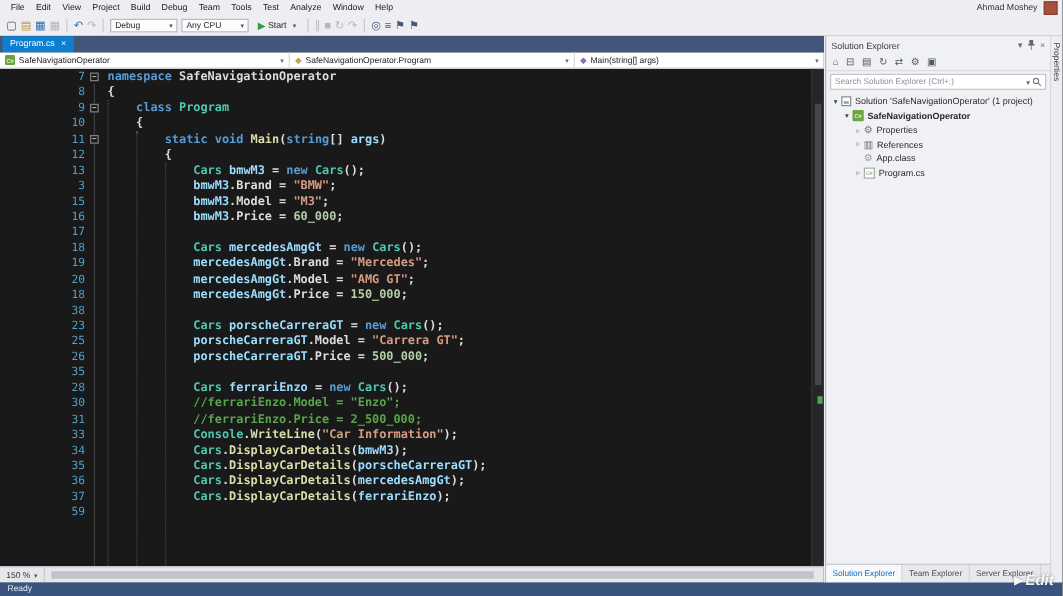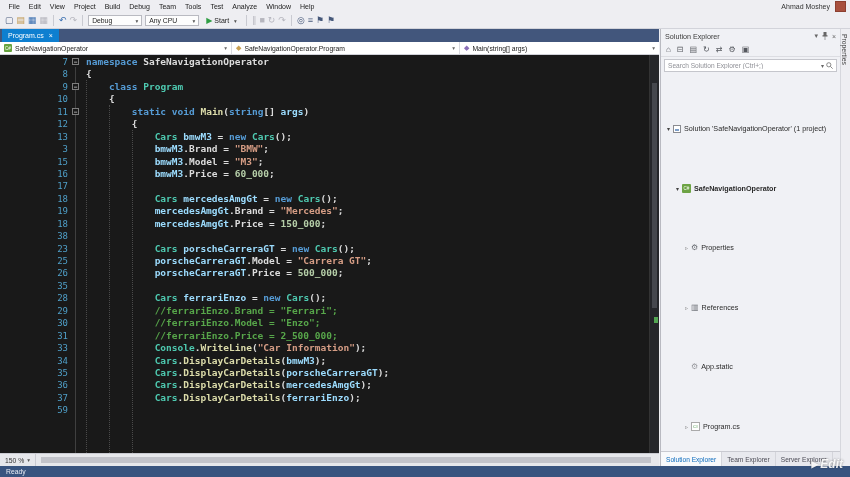--- a/index.html
+++ b/index.html
@@ -82,21 +82,21 @@
   .pn-header{height:14px;display:flex;align-items:center;padding:0 4px;color:#3b3b3b;font-size:7.2px;flex:none;}
   .pn-h-icons{margin-left:auto;display:flex;gap:4px;align-items:center;color:#666;font-size:7px;}
   .pn-toolbar{height:13px;display:flex;align-items:center;gap:6px;padding:0 5px;
               border-bottom:1px solid #dcdde2;color:#55585e;font-size:8px;flex:none;}
   .pn-toolbar span{line-height:1;}
   .pn-search{height:13px;margin:2px 3px;background:#fff;border:1px solid #c5c6cc;display:flex;
              align-items:center;padding:0 3px;box-sizing:border-box;flex:none;}
   .search-ph{color:#8f9096;font-size:6.6px;flex:1;overflow:hidden;white-space:nowrap;}
   .search-icons{display:flex;align-items:center;gap:2px;color:#666;font-size:6px;}
   .pn-tree{flex:1;overflow:hidden;padding-top:1px;}
-  .tree-row{display:flex;align-items:center;height:11.5px;white-space:nowrap;overflow:hidden;margin-top:48px;}
+  .tree-row{display:flex;align-items:center;height:11.5px;white-space:nowrap;overflow:hidden;}
   .tar{width:9px;font-size:6px;color:#444;text-align:center;flex:none;}
   .tar.closed{color:#888;}
   .ti{flex:none;margin-right:3px;display:inline-block;}
   .ti-glyph{font-size:8px;color:#6b6e74;}
   .ti-glyph2{font-size:8px;color:#98999e;}
   .ti-sol{width:8px;height:8px;border:1px solid #8a8b90;background:#fff;position:relative;box-sizing:border-box;}
   .ti-sol::after{content:"";position:absolute;left:1px;right:1px;top:3px;height:2px;background:#7d9ec8;}
   .ti-csp{width:9px;height:9px;background:#6da344;color:#fff;font-size:4.5px;line-height:9px;
           text-align:center;border-radius:1px;}
   .ti-csf{width:9px;height:9px;background:#fff;border:1px solid #aaa;color:#3f8f3f;font-size:4px;
@@ -215,28 +215,28 @@
             <div class="code-line"><span class="ln">10</span><span class="foldcol"></span><span class="ltext"><span class="tk-pl">    {</span></span></div>
             <div class="code-line"><span class="ln">11</span><span class="foldcol"><span class="fold-box">−</span></span><span class="ltext"><span class="tk-pl">        </span><span class="tk-kw">static</span><span class="tk-pl"> </span><span class="tk-kw">void</span><span class="tk-pl"> </span><span class="tk-m">Main</span><span class="tk-pl">(</span><span class="tk-kw">string</span><span class="tk-pl">[] </span><span class="tk-va">args</span><span class="tk-pl">)</span></span></div>
             <div class="code-line"><span class="ln">12</span><span class="foldcol"></span><span class="ltext"><span class="tk-pl">        {</span></span></div>
             <div class="code-line"><span class="ln">13</span><span class="foldcol"></span><span class="ltext"><span class="tk-pl">            </span><span class="tk-ty">Cars</span><span class="tk-pl"> </span><span class="tk-va">bmwM3</span><span class="tk-pl"> = </span><span class="tk-kw">new</span><span class="tk-pl"> </span><span class="tk-ty">Cars</span><span class="tk-pl">();</span></span></div>
             <div class="code-line"><span class="ln">3</span><span class="foldcol"></span><span class="ltext"><span class="tk-pl">            </span><span class="tk-va">bmwM3</span><span class="tk-pl">.Brand = </span><span class="tk-st">"BMW"</span><span class="tk-pl">;</span></span></div>
             <div class="code-line"><span class="ln">15</span><span class="foldcol"></span><span class="ltext"><span class="tk-pl">            </span><span class="tk-va">bmwM3</span><span class="tk-pl">.Model = </span><span class="tk-st">"M3"</span><span class="tk-pl">;</span></span></div>
             <div class="code-line"><span class="ln">16</span><span class="foldcol"></span><span class="ltext"><span class="tk-pl">            </span><span class="tk-va">bmwM3</span><span class="tk-pl">.Price = </span><span class="tk-nu">60_000</span><span class="tk-pl">;</span></span></div>
             <div class="code-line"><span class="ln">17</span><span class="foldcol"></span><span class="ltext"></span></div>
             <div class="code-line"><span class="ln">18</span><span class="foldcol"></span><span class="ltext"><span class="tk-pl">            </span><span class="tk-ty">Cars</span><span class="tk-pl"> </span><span class="tk-va">mercedesAmgGt</span><span class="tk-pl"> = </span><span class="tk-kw">new</span><span class="tk-pl"> </span><span class="tk-ty">Cars</span><span class="tk-pl">();</span></span></div>
             <div class="code-line"><span class="ln">19</span><span class="foldcol"></span><span class="ltext"><span class="tk-pl">            </span><span class="tk-va">mercedesAmgGt</span><span class="tk-pl">.Brand = </span><span class="tk-st">"Mercedes"</span><span class="tk-pl">;</span></span></div>
+            <div class="code-line"><span class="ln">20</span><span class="foldcol"></span><span class="ltext"><span class="tk-pl">            </span><span class="tk-va">mercedesAmgGt</span><span class="tk-pl">.Model = </span><span class="tk-st">"AMG GT"</span><span class="tk-pl">;</span></span></div>
             <div class="code-line"><span class="ln">18</span><span class="foldcol"></span><span class="ltext"><span class="tk-pl">            </span><span class="tk-va">mercedesAmgGt</span><span class="tk-pl">.Price = </span><span class="tk-nu">150_000</span><span class="tk-pl">;</span></span></div>
             <div class="code-line"><span class="ln">38</span><span class="foldcol"></span><span class="ltext"></span></div>
             <div class="code-line"><span class="ln">23</span><span class="foldcol"></span><span class="ltext"><span class="tk-pl">            </span><span class="tk-ty">Cars</span><span class="tk-pl"> </span><span class="tk-va">porscheCarreraGT</span><span class="tk-pl"> = </span><span class="tk-kw">new</span><span class="tk-pl"> </span><span class="tk-ty">Cars</span><span class="tk-pl">();</span></span></div>
             <div class="code-line"><span class="ln">25</span><span class="foldcol"></span><span class="ltext"><span class="tk-pl">            </span><span class="tk-va">porscheCarreraGT</span><span class="tk-pl">.Model = </span><span class="tk-st">"Carrera GT"</span><span class="tk-pl">;</span></span></div>
             <div class="code-line"><span class="ln">26</span><span class="foldcol"></span><span class="ltext"><span class="tk-pl">            </span><span class="tk-va">porscheCarreraGT</span><span class="tk-pl">.Price = </span><span class="tk-nu">500_000</span><span class="tk-pl">;</span></span></div>
             <div class="code-line"><span class="ln">35</span><span class="foldcol"></span><span class="ltext"></span></div>
             <div class="code-line"><span class="ln">28</span><span class="foldcol"></span><span class="ltext"><span class="tk-pl">            </span><span class="tk-ty">Cars</span><span class="tk-pl"> </span><span class="tk-va">ferrariEnzo</span><span class="tk-pl"> = </span><span class="tk-kw">new</span><span class="tk-pl"> </span><span class="tk-ty">Cars</span><span class="tk-pl">();</span></span></div>
-            <div class="code-line"><span class="ln">29</span><span class="foldcol"></span><span class="ltext"><span class="tk-co">            //ferrariEnzo.Brand = "Ferrari";</span></span></div>
             <div class="code-line"><span class="ln">30</span><span class="foldcol"></span><span class="ltext"><span class="tk-co">            //ferrariEnzo.Model = "Enzo";</span></span></div>
             <div class="code-line"><span class="ln">31</span><span class="foldcol"></span><span class="ltext"><span class="tk-co">            //ferrariEnzo.Price = 2_500_000;</span></span></div>
             <div class="code-line"><span class="ln">33</span><span class="foldcol"></span><span class="ltext"><span class="tk-pl">            </span><span class="tk-ty">Console</span><span class="tk-pl">.</span><span class="tk-m">WriteLine</span><span class="tk-pl">(</span><span class="tk-st">"Car Information"</span><span class="tk-pl">);</span></span></div>
             <div class="code-line"><span class="ln">34</span><span class="foldcol"></span><span class="ltext"><span class="tk-pl">            </span><span class="tk-ty">Cars</span><span class="tk-pl">.</span><span class="tk-m">DisplayCarDetails</span><span class="tk-pl">(</span><span class="tk-va">bmwM3</span><span class="tk-pl">);</span></span></div>
             <div class="code-line"><span class="ln">35</span><span class="foldcol"></span><span class="ltext"><span class="tk-pl">            </span><span class="tk-ty">Cars</span><span class="tk-pl">.</span><span class="tk-m">DisplayCarDetails</span><span class="tk-pl">(</span><span class="tk-va">porscheCarreraGT</span><span class="tk-pl">);</span></span></div>
             <div class="code-line"><span class="ln">36</span><span class="foldcol"></span><span class="ltext"><span class="tk-pl">            </span><span class="tk-ty">Cars</span><span class="tk-pl">.</span><span class="tk-m">DisplayCarDetails</span><span class="tk-pl">(</span><span class="tk-va">mercedesAmgGt</span><span class="tk-pl">);</span></span></div>
             <div class="code-line"><span class="ln">37</span><span class="foldcol"></span><span class="ltext"><span class="tk-pl">            </span><span class="tk-ty">Cars</span><span class="tk-pl">.</span><span class="tk-m">DisplayCarDetails</span><span class="tk-pl">(</span><span class="tk-va">ferrariEnzo</span><span class="tk-pl">);</span></span></div>
             <div class="code-line"><span class="ln">59</span><span class="foldcol"></span><span class="ltext"></span></div>
           </div>
       <div class="iguide" style="left: 86px; top: 24.9px;"></div>
@@ -307,21 +307,21 @@
           <span class="tree-label">Properties</span>
         </div>
         <div class="tree-row" style="padding-left: 21px;">
           <span class="tar closed">▹</span>
           <span class="ti ti-glyph">▥</span>
           <span class="tree-label">References</span>
         </div>
         <div class="tree-row" style="padding-left: 21px;">
           <span class="tar"></span>
           <span class="ti ti-glyph2">⚙</span>
-          <span class="tree-label">App.static</span>
+          <span class="tree-label">App.class</span>
         </div>
         <div class="tree-row" style="padding-left: 21px;">
           <span class="tar closed">▹</span>
           <span class="ti ti-csf">C#</span>
           <span class="tree-label">Program.cs</span>
         </div>
       </div>
     <div class="pn-tabs">
         <span class="pn-tab active">Solution Explorer</span>
         <span class="pn-tab">Team Explorer</span>

